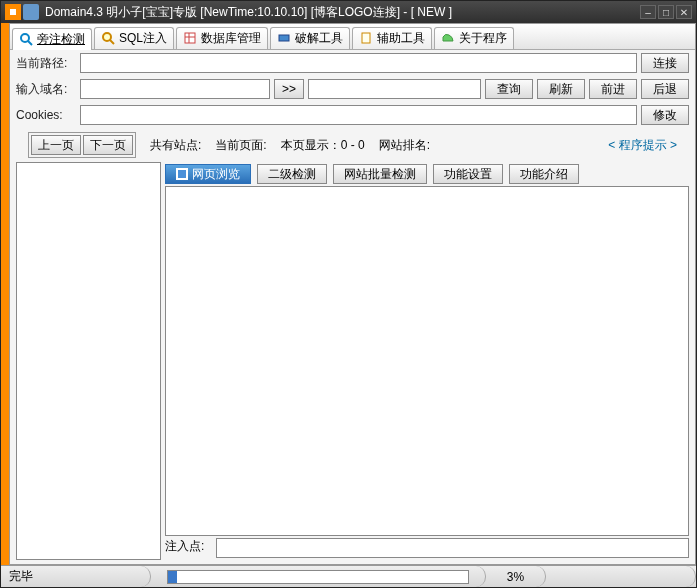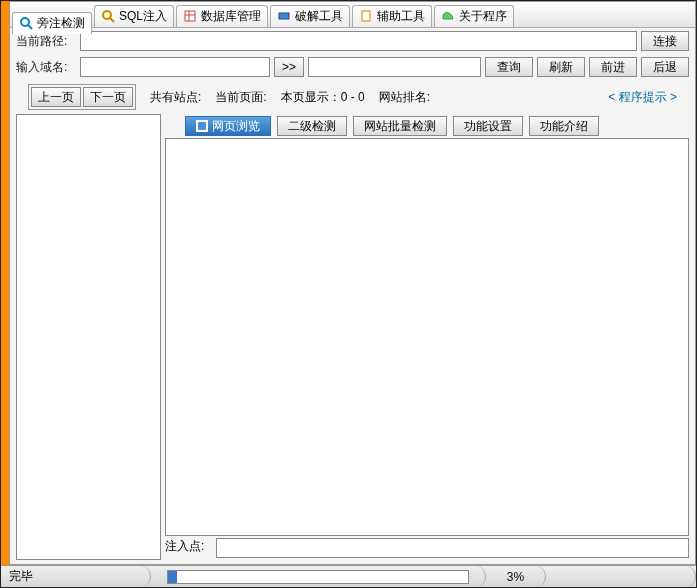--- a/index.html
+++ b/index.html
@@ -9,49 +9,64 @@
 .titlebar .icon-box { width:16px; height:16px; background:#ff8c00; margin-right:2px; display:flex; align-items:center; justify-content:center;}
 .titlebar .icon-box2 { width:16px; height:16px; background:#6699cc; margin-right:6px; border-radius:2px;}
 .titlebar .title { flex:1; white-space:nowrap; overflow:hidden; }
 .titlebar .winbtns { display:flex; gap:2px; }
 .titlebar .winbtn { width:16px; height:14px; background:#444; color:#ddd; font-size:10px; display:flex; align-items:center; justify-content:center; cursor:pointer; border:1px solid #666;}
 .orange-strip { background:#ff8c00; width:8px; }
 .body-row { flex:1; display:flex; min-height:0; }
 .content-col { flex:1; display:flex; flex-direction:column; background:#f4f4f4; border:1px solid #999; margin:0; min-height:0;}
 .tabbar { height:26px; background:linear-gradient(#fff,#e4e4e4); border-bottom:1px solid #aaa; display:flex; align-items:center; padding:2px 2px 0 2px; gap:2px;}
 .tab { height:22px; padding:0 6px; display:flex; align-items:center; gap:4px; border:1px solid #aaa; border-bottom:none; background:linear-gradient(#fff,#eee); border-radius:3px 3px 0 0; cursor:pointer; font-size:12px;}
-.tab.active { background:#fff; position:relative; top:7px;}
+.tab.active { background:#fff; position:relative; top:1px;text-decoration:underline;}
 .tab .ticon { width:14px; height:14px; display:inline-block;}
 .row { display:flex; align-items:center; gap:4px; padding:3px 6px;}
 .label { width:60px; font-size:12px; color:#222;}
 input[type=text] { height:20px; border:1px solid #888; background:#fff; padding:0 3px; font-size:12px;}
 .btn { height:20px; min-width:40px; padding:0 6px; background:linear-gradient(#fbfbfb,#dcdcdc); border:1px solid #888; font-size:12px; cursor:pointer; display:inline-flex; align-items:center; justify-content:center;}
 .btn-wide{min-width:48px;}
 .statsrow { display:flex; align-items:center; padding:4px 18px; gap:14px; font-size:12px;}
 .navbox { border:1px solid #999; padding:2px; display:flex; gap:2px;}
 .link-blue{ color:#0369a1; cursor:pointer;}
 .midrow { flex:1; display:flex; min-height:0; padding:0 6px 4px 6px; gap:4px;}
 .leftpane { width:145px; background:#fff; border:1px solid #888;}
 .rightpane { flex:1; display:flex; flex-direction:column; min-height:0;}
-.subtabs { height:24px; display:flex; align-items:flex-start; gap:6px; padding:2px 0;margin-left:20px;}
+.subtabs { height:24px; display:flex; align-items:flex-start; gap:6px; padding:2px 0;}
 .subtab { height:20px; padding:0 10px; border:1px solid #888; background:linear-gradient(#fbfbfb,#dcdcdc); font-size:12px; display:flex; align-items:center; gap:4px; cursor:pointer;}
 .subtab.active { background:linear-gradient(#5aa4e0,#2a6fb8); color:#fff; border-color:#2a6fb8;}
 .browserarea { flex:1; background:#fff; border:1px solid #888; min-height:0;}
 .injectrow { height:24px; display:flex; align-items:flex-start; gap:12px; padding:2px 0;}
 .statusbar { height:22px; background:linear-gradient(#eee,#d8d8d8); border-top:1px solid #999; display:flex; align-items:center; font-size:12px;}
 .statusbar .sect { padding:0 8px; border-right:1px solid #aaa; height:100%; display:flex; align-items:center;border-radius:10px;}
 .progress-outer { flex:1; height:14px; border:1px solid #888; background:#fff; margin:0 8px; position:relative;}
 .progress-inner { height:100%; background:#3a78c8; width:3%;}
 svg{display:block;}
 </style>
 </head>
 <body>
 
 <div class="window">
 
+  <div class="titlebar">
+    <span class="icon-box">
+      <svg width="10" height="10">
+          <rect x="0" y="0" width="10" height="10" fill="#ff8c00"></rect>
+          <rect x="2" y="2" width="6" height="6" fill="#fff"></rect>
+        </svg>
+    </span>
+    <span class="icon-box2"></span>
+    <span class="title">Domain4.3 明小子[宝宝]专版 [NewTime:10.10.10] [博客LOGO连接]  - [ NEW ]</span>
+    <div class="winbtns">
+      <div class="winbtn">–</div>
+      <div class="winbtn">□</div>
+      <div class="winbtn">✕</div>
+    </div>
+  </div>
 
   <div class="body-row">
     <div class="orange-strip"></div>
     <div class="content-col">
 
       <div class="tabbar">
         <div class="tab active">
           <span class="ticon">
               <svg width="14" height="14">
                 <circle cx="6" cy="6" r="4" stroke="#0a84c8" stroke-width="2" fill="none"></circle>
@@ -115,20 +130,25 @@
         <span class="label">输入域名:</span>
         <input type="text" style="width: 190px;" value="">
         <button class="btn" style="min-width:30px">&gt;&gt;</button>
         <input type="text" style="flex: 1 1 0%;" value="">
         <button class="btn btn-wide">查询</button>
         <button class="btn btn-wide">刷新</button>
         <button class="btn btn-wide">前进</button>
         <button class="btn btn-wide">后退</button>
       </div>
 
+      <div class="row">
+        <span class="label">Cookies:</span>
+        <input type="text" style="flex: 1 1 0%;" value="">
+        <button class="btn btn-wide">修改</button>
+      </div>
 
       <div class="statsrow">
         <span class="navbox">
           <button class="btn">上一页</button>
           <button class="btn">下一页</button>
         </span>
         <span>共有站点:</span>
         <span>当前页面:</span>
         <span>本页显示：0 - 0</span>
         <span>网站排名:</span>

